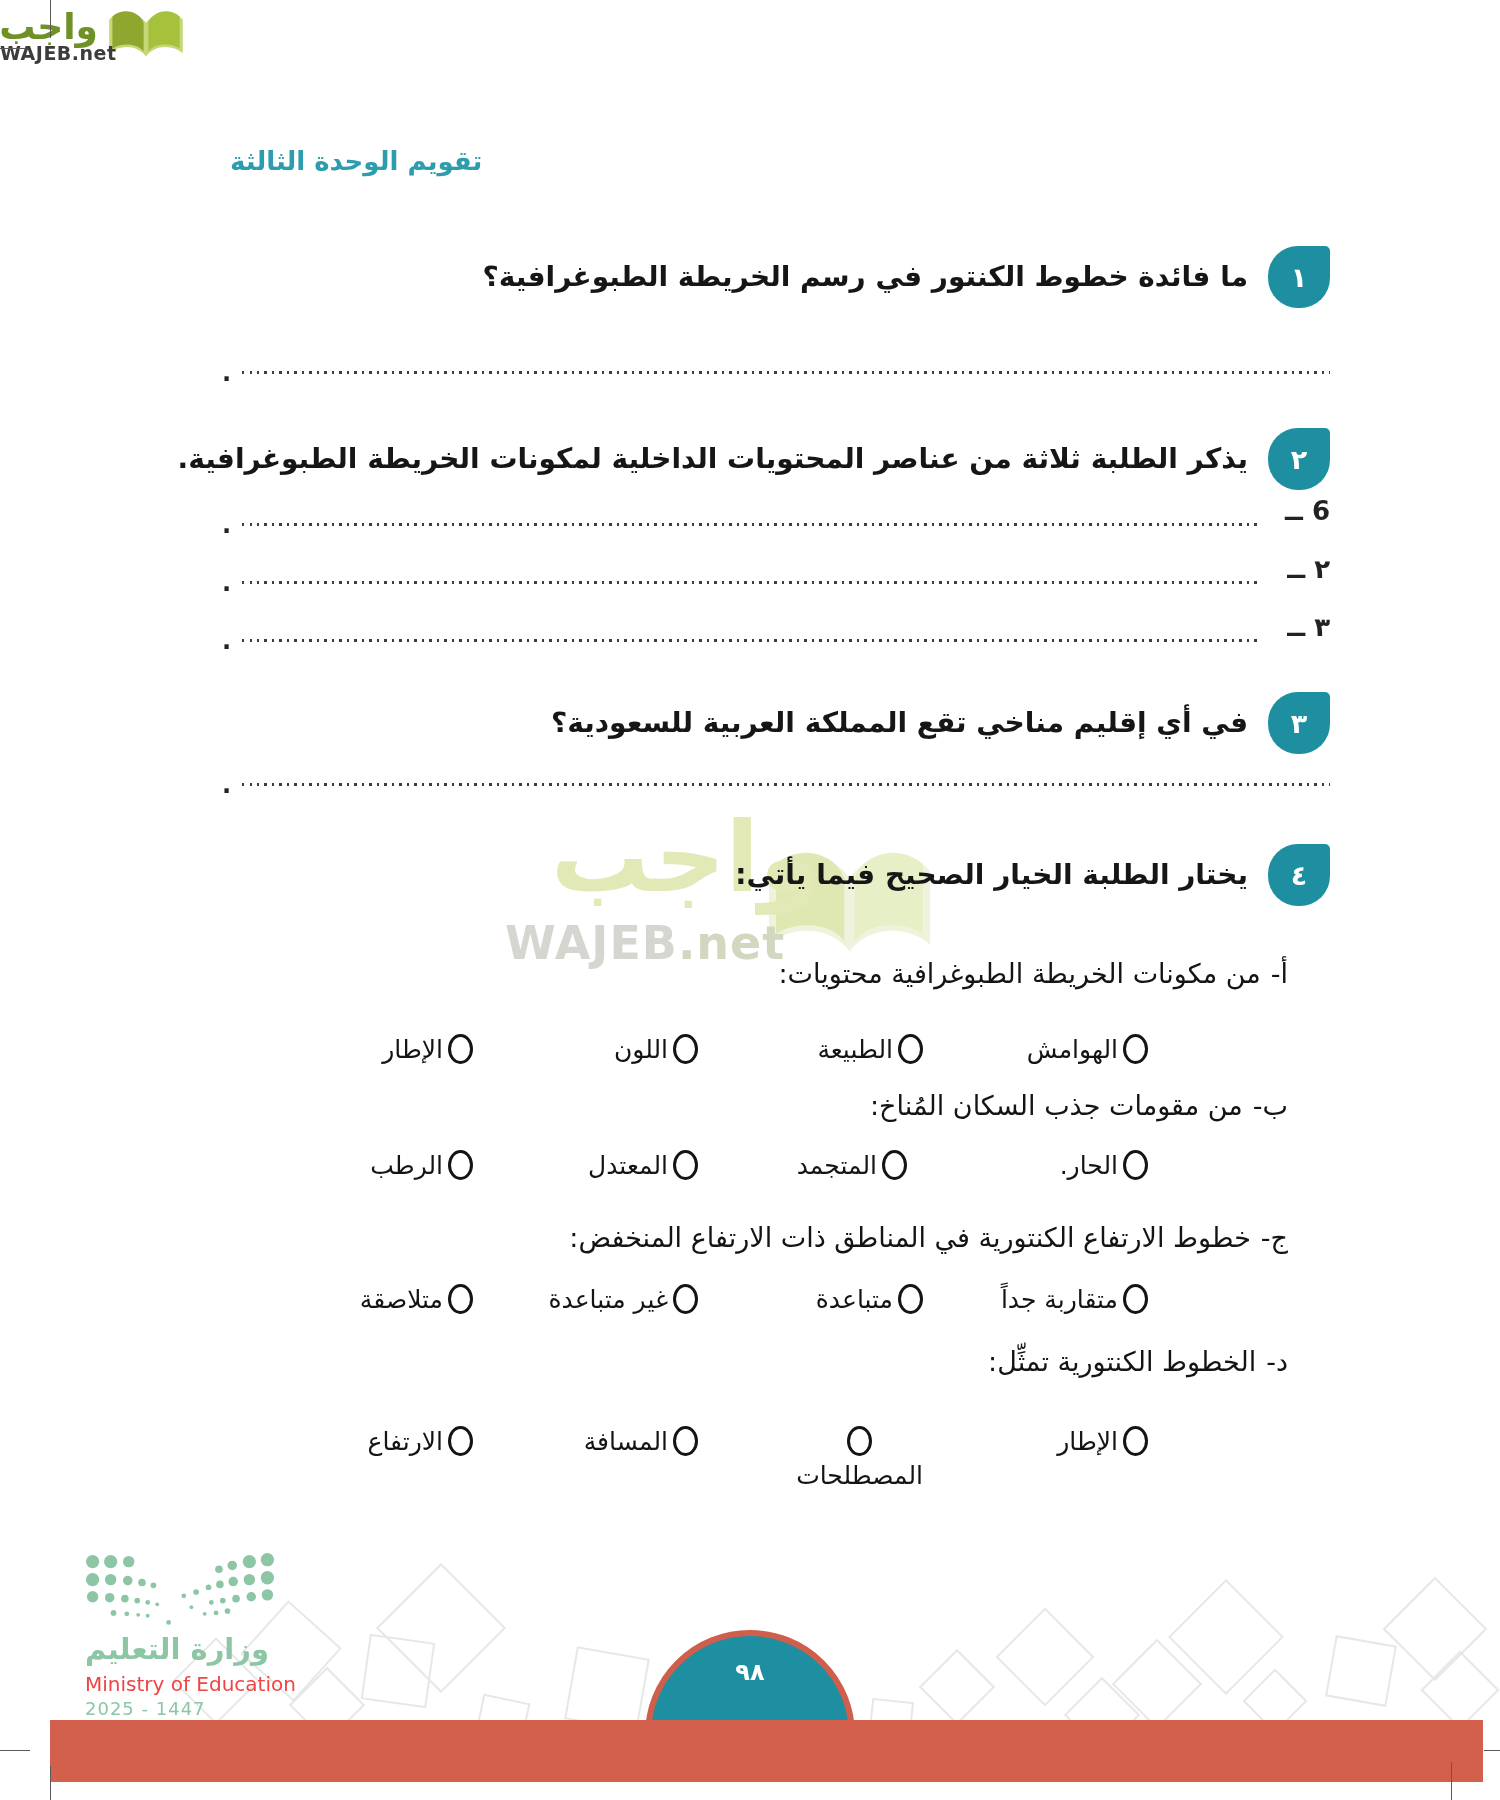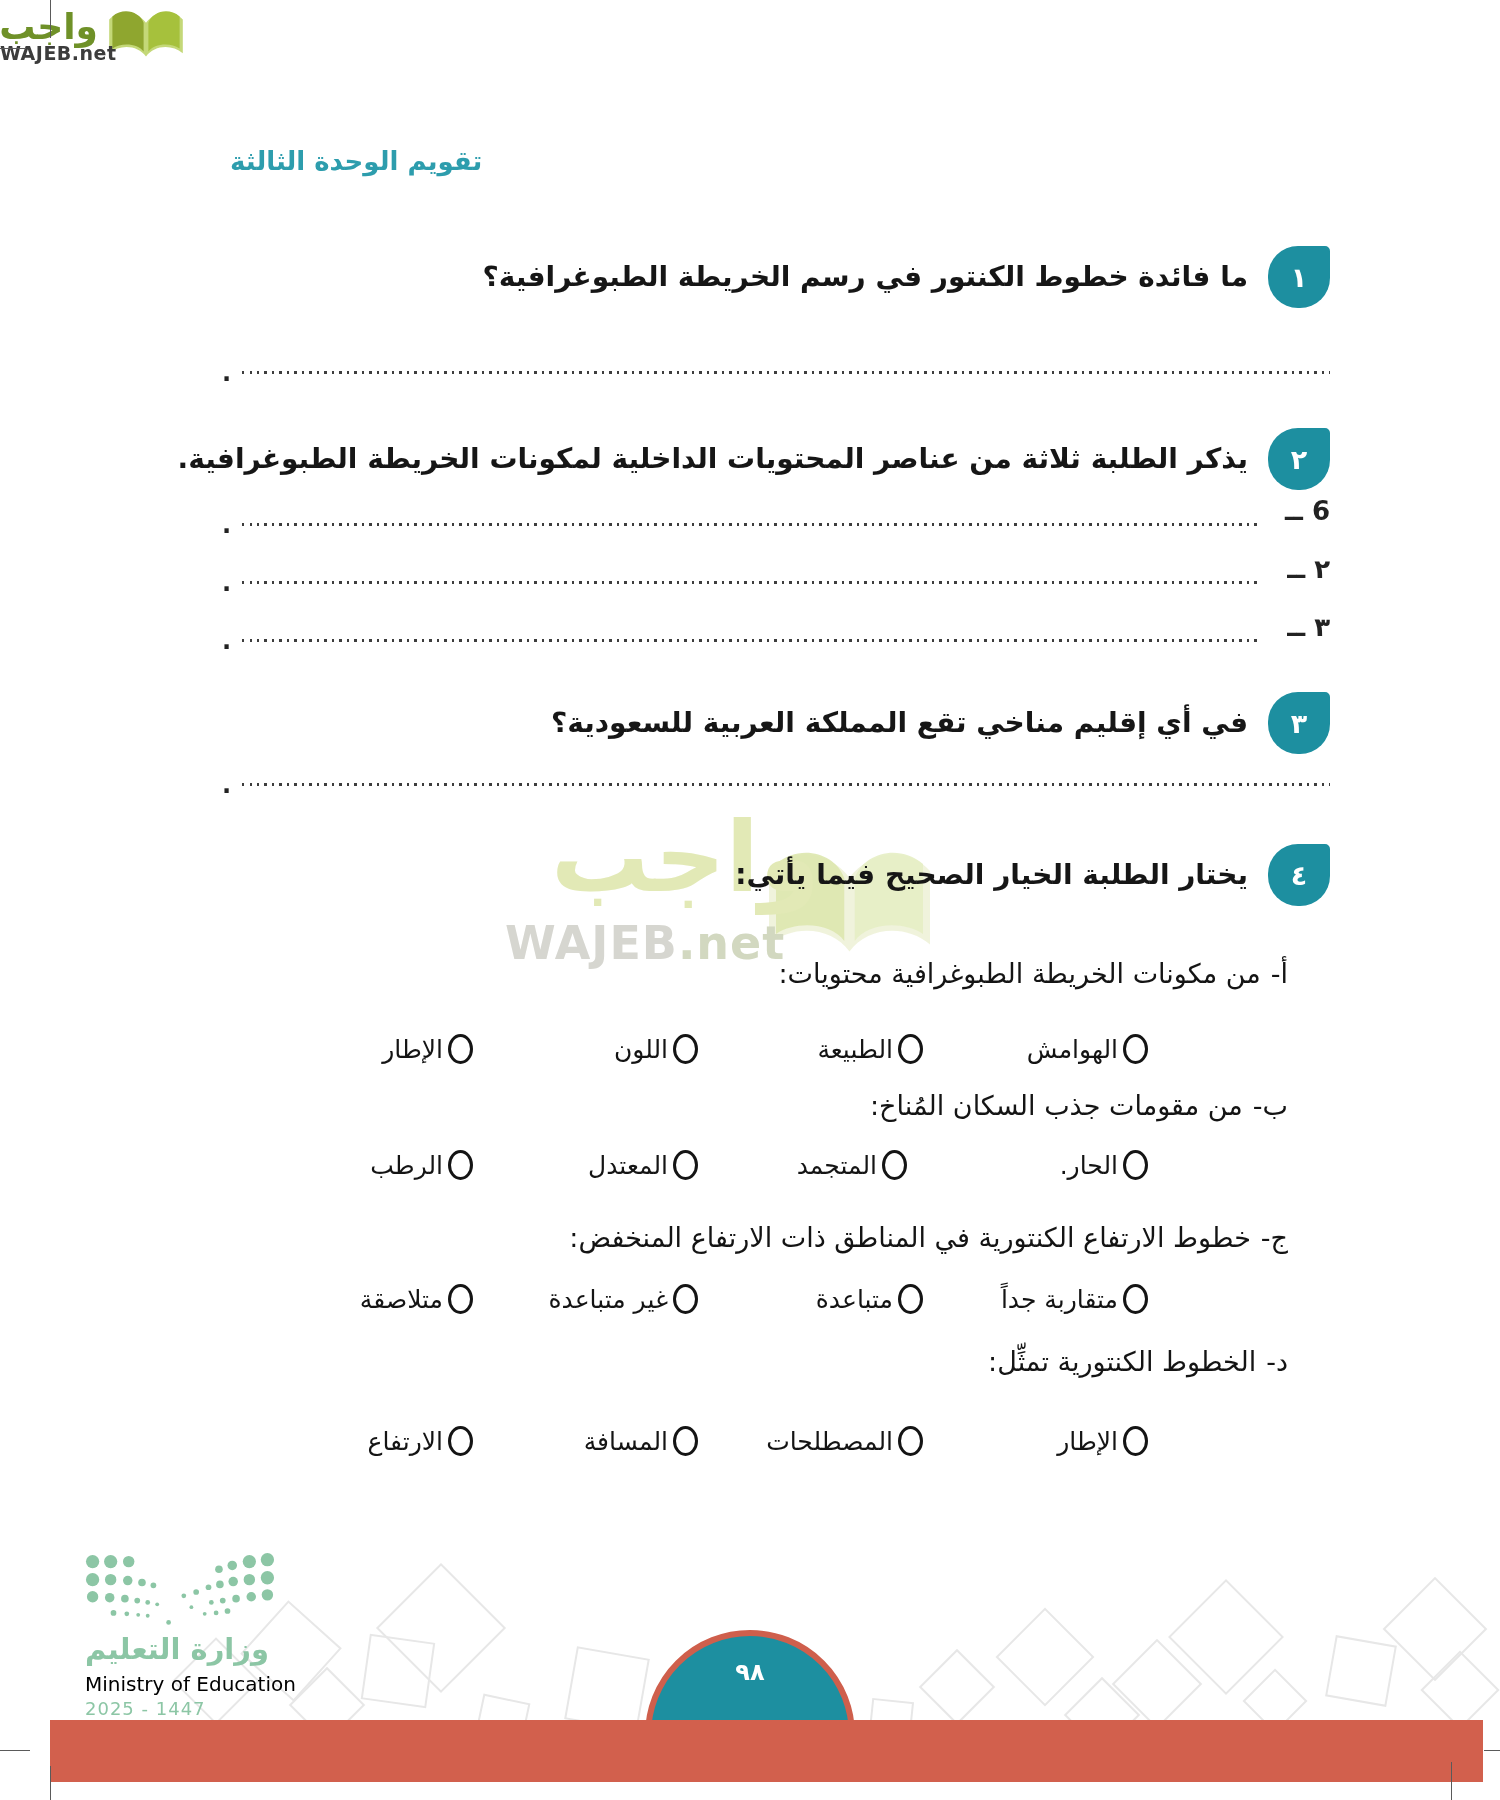--- a/index.html
+++ b/index.html
@@ -39,21 +39,21 @@
   .content{position:relative;z-index:2;}
 
   
   .bar{position:absolute;left:50px;right:17px;top:1720px;height:62px;background:#d2604d;z-index:2;}
   .bar-mask{position:absolute;left:0;right:0;top:1782px;height:18px;background:#fff;z-index:2;}
   .dome{position:absolute;left:645px;top:1630px;width:210px;height:210px;border-radius:50%;
     background:#1d8fa0;border:6px solid #cf5f4c;box-sizing:border-box;z-index:1;}
   .page-num{position:absolute;left:645px;top:1658px;width:210px;text-align:center;color:#fff;
     font-size:24px;font-weight:bold;z-index:3;}
   .ministry-ar{font-size:29px;font-weight:bold;color:#8cc6a5;direction:rtl;text-align:left;letter-spacing:1px;}
-  .ministry-en{font-size:20px;color:#000000;}
+  .ministry-en{font-size:20px;color:#ef4444;}
   .ministry-years{font-size:18px;color:#8cc6a5;letter-spacing:1px;}
   .dia{position:absolute;border:2px solid #e7e7e7;z-index:0;}
 </style>
 </head>
 <body>
 
 <div class="page">
 
   <div class="crop" style="left:50px;top:0;width:1px;height:38px;"></div>
   <div class="crop" style="left:0;top:48px;width:26px;height:1px;"></div>
@@ -203,21 +203,21 @@
 
     <div class="sub-prompt abs" style="right:212px;top:1346px;">
       <span>د-</span>
       <span>الخطوط الكنتورية تمثِّل:</span>
     </div>
     <div class="opt-row" style="top:1426px;">
       <div class="opt" style="right:352px;">
         <span class="opt-circle"></span>
         <span class="opt-label">الإطار</span>
       </div>
-      <div class="opt" style="right:577px;">
+      <div class="opt" style="right:577px;flex-direction:column;">
         <span class="opt-circle"></span>
         <span class="opt-label">المصطلحات</span>
       </div>
       <div class="opt" style="right:802px;">
         <span class="opt-circle"></span>
         <span class="opt-label">المسافة</span>
       </div>
       <div class="opt" style="right:1027px;">
         <span class="opt-circle"></span>
         <span class="opt-label">الارتفاع</span>

